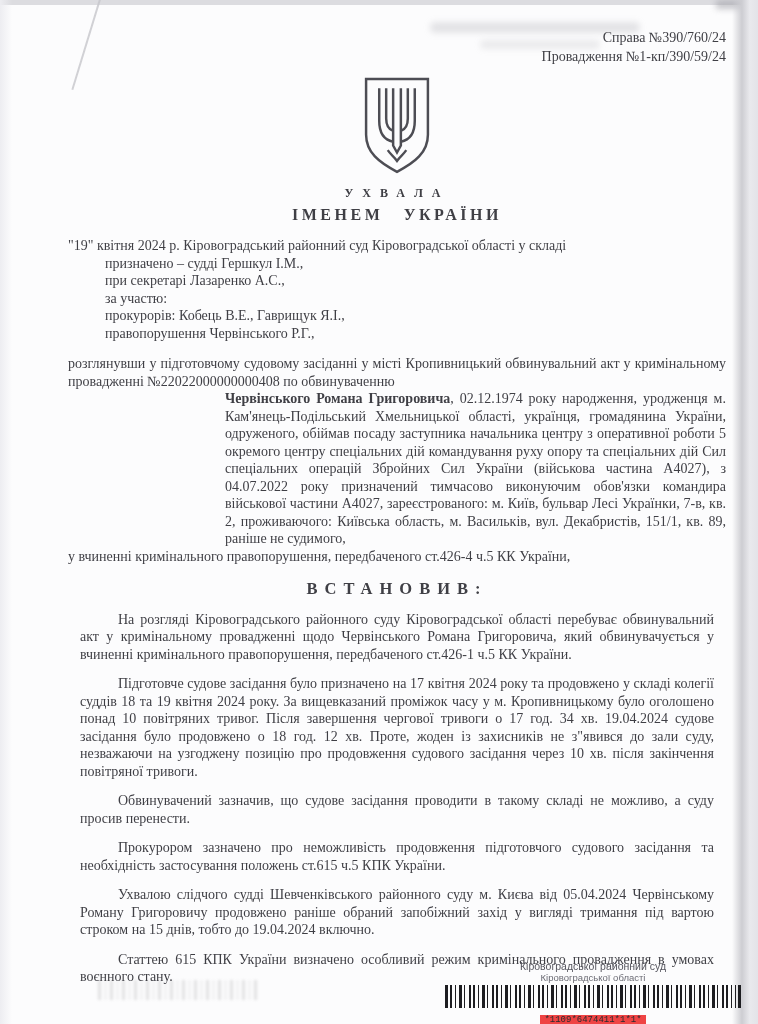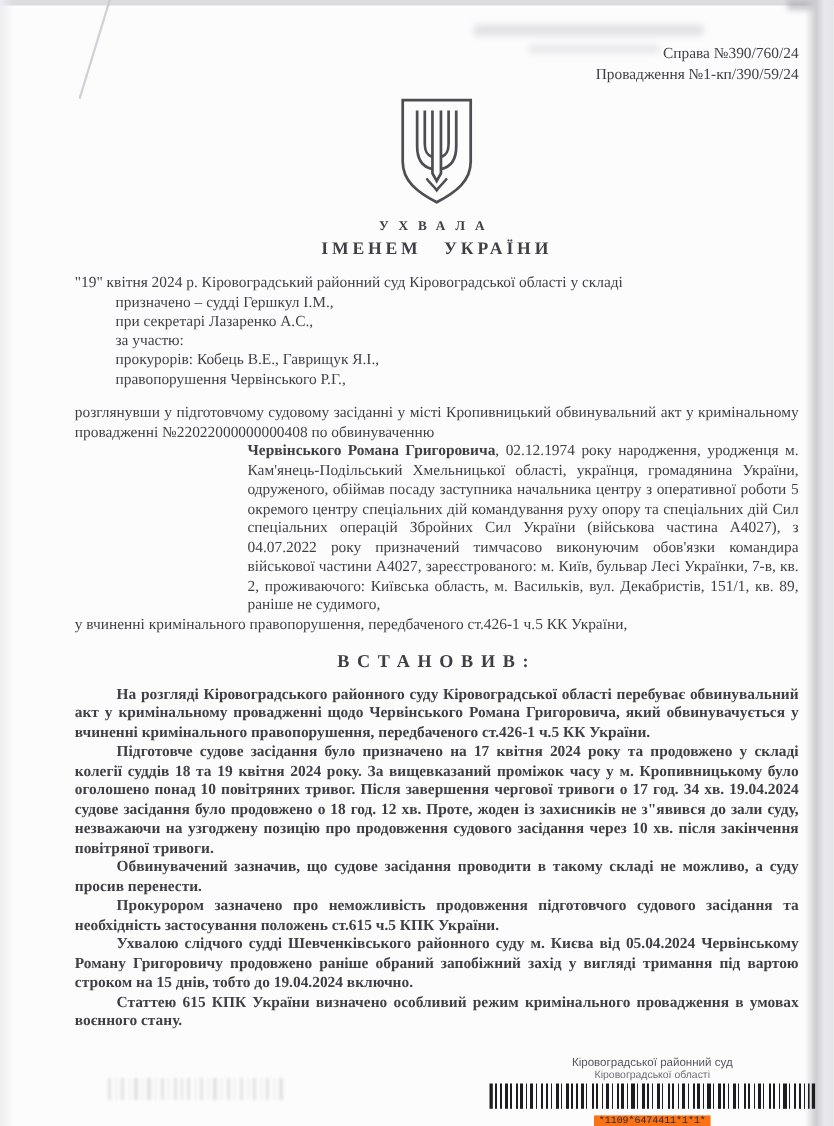--- a/index.html
+++ b/index.html
@@ -20,50 +20,50 @@
     background:linear-gradient(90deg,#ededf1 0%,rgba(0,0,0,0) 100%);}
   .scan-crease{position:absolute;top:-4px;left:100px;width:2px;height:98px;background:#c6c6cb;
     transform:rotate(17deg);transform-origin:top center;opacity:.8;}
   .ghost-text-a{position:absolute;top:22px;left:430px;width:210px;height:11px;border-radius:5px;
     background:rgba(140,140,152,.22);filter:blur(3px);}
   .ghost-text-b{position:absolute;top:40px;left:480px;width:120px;height:9px;border-radius:5px;
     background:rgba(140,140,152,.16);filter:blur(3px);}
   .ghost-barcode{position:absolute;top:980px;left:98px;width:160px;height:20px;opacity:.16;filter:blur(1.5px);
     background:repeating-linear-gradient(90deg,#555 0 3px,transparent 3px 7px,#555 7px 8px,transparent 8px 12px);}
   
-  .content{position:absolute;left:68px;top:40px;width:658px;font-size:14px;line-height:17.5px;}
+  .content{position:absolute;left:68px;top:28px;width:658px;font-size:14px;line-height:17.5px;}
   .case-ref{ text-align:right;font-size:14px;line-height:19px;}
   .emblem-wrap{width:88px;margin:10px auto 4px auto;text-align:center;}
   .emblem-wrap svg{display:block;margin:0 auto;}
   .title-main{text-align:center;font-weight:bold;font-size:12px;letter-spacing:9px;line-height:22px;margin-top:4px;}
   .title-sub{text-align:center;font-weight:bold;font-size:16px;letter-spacing:3.5px;word-spacing:13px;line-height:22px;}
   .intro{margin-top:11px;}
   .date-line{text-align:justify;}
   .panel-line{padding-left:37px;}
   .considered{text-align:justify;text-align-last:left;margin-top:13px;}
   .defendant{margin-left:157px;width:501px;text-align:justify;text-align-last:left;}
   .defendant b{font-weight:bold;}
   .charge-line{}
   .established-heading{text-align:center;font-weight:bold;font-size:16.5px;letter-spacing:7px;margin:15px 0 13px 0;}
-  .body-par{margin:0;text-indent:38px;text-align:justify;text-align-last:left;font-weight:bold;}
+  .body-par{margin:12px;text-indent:38px;text-align:justify;text-align-last:left;}
   
   .stamp{position:absolute;left:446px;top:960px;width:294px;text-align:center;
     font-family:"Liberation Sans","DejaVu Sans",sans-serif;color:#55555e;}
   .stamp-line1{font-size:10.5px;line-height:12px;}
   .stamp-line2{font-size:9.5px;line-height:11px;color:#6b6b74;}
   .barcode{margin:2px auto 0 auto;width:286px;height:23px;position:relative;
     background:repeating-linear-gradient(90deg,
       #1d1d21 0 2px,transparent 2px 5px,
       #1d1d21 5px 6px,transparent 6px 9px,
       #1d1d21 9px 12px,transparent 12px 14px,
       #1d1d21 14px 15px,transparent 15px 19px,
       #1d1d21 19px 21px,transparent 21px 23px);}
   .barcode:before,.barcode:after{content:"";position:absolute;top:0;width:3px;height:100%;background:#1d1d21;}
   .barcode:before{left:-5px;} .barcode:after{right:-5px;}
-  .barcode-text{display:inline-block;background:#f97316;font-family:"Liberation Mono","DejaVu Sans Mono",monospace;
+  .barcode-text{display:inline-block;background:#ef4444;font-family:"Liberation Mono","DejaVu Sans Mono",monospace;
     font-size:9px;line-height:10px;color:#2a2a2e;margin-top:-4px;padding:0 4px;position:relative;}
 </style>
 </head>
 <body>
 
 <div class="page">
 
   <div class="scan-top-band"></div>
   <div class="scan-top-smudge"></div>
   <div class="scan-edge-right"></div>
@@ -99,21 +99,21 @@
 
     <div class="intro">
       <div class="date-line">"19" квітня 2024 р. Кіровоградський районний суд Кіровоградської області у складі</div>
       <div class="panel-line">призначено – судді Гершкул І.М.,</div>
       <div class="panel-line">при секретарі Лазаренко А.С.,</div>
       <div class="panel-line">за участю:</div>
       <div class="panel-line">прокурорів: Кобець В.Е., Гаврищук Я.І.,</div>
       <div class="panel-line">правопорушення Червінського Р.Г.,</div>
       <div class="considered">розглянувши у підготовчому судовому засіданні у місті Кропивницький обвинувальний акт у кримінальному провадженні №22022000000000408 по обвинуваченню</div>
       <div class="defendant"><b>Червінського Романа Григоровича</b><span>, 02.12.1974 року народження, уродженця м. Кам'янець-Подільський Хмельницької області, українця, громадянина України, одруженого, обіймав посаду заступника начальника центру з оперативної роботи 5 окремого центру спеціальних дій командування руху опору та спеціальних дій Сил спеціальних операцій Збройних Сил України (військова частина А4027), з 04.07.2022 року призначений тимчасово виконуючим обов'язки командира військової частини А4027, зареєстрованого: м. Київ, бульвар Лесі Українки, 7-в, кв. 2, проживаючого: Київська область, м. Васильків, вул. Декабристів, 151/1, кв. 89, раніше не судимого,</span></div>
-      <div class="charge-line">у вчиненні кримінального правопорушення, передбаченого ст.426-1 ч.5 КК України,</div>
+      <div class="charge-line">у вчиненні кримінального правопорушення, передбаченого ст.426-4 ч.5 КК України,</div>
     </div>
 
     <div class="established-heading">ВСТАНОВИВ:</div>
     <p class="body-par">На розгляді Кіровоградського районного суду Кіровоградської області перебуває обвинувальний акт у кримінальному провадженні щодо Червінського Романа Григоровича, який обвинувачується у вчиненні кримінального правопорушення, передбаченого ст.426-1 ч.5 КК України.</p>
     <p class="body-par">Підготовче судове засідання було призначено на 17 квітня 2024 року та продовжено у складі колегії суддів 18 та 19 квітня 2024 року. За вищевказаний проміжок часу у м. Кропивницькому було оголошено понад 10 повітряних тривог. Після завершення чергової тривоги о 17 год. 34 хв. 19.04.2024 судове засідання було продовжено о 18 год. 12 хв. Проте, жоден із захисників не з"явився до зали суду, незважаючи на узгоджену позицію про продовження судового засідання через 10 хв. після закінчення повітряної тривоги.</p>
     <p class="body-par">Обвинувачений зазначив, що судове засідання проводити в такому складі не можливо, а суду просив перенести.</p>
     <p class="body-par">Прокурором зазначено про неможливість продовження підготовчого судового засідання та необхідність застосування положень ст.615 ч.5 КПК України.</p>
     <p class="body-par">Ухвалою слідчого судді Шевченківського районного суду м. Києва від 05.04.2024 Червінському Роману Григоровичу продовжено раніше обраний запобіжний захід у вигляді тримання під вартою строком на 15 днів, тобто до 19.04.2024 включно.</p>
     <p class="body-par">Статтею 615 КПК України визначено особливий режим кримінального провадження в умовах воєнного стану.</p>
   </div>

